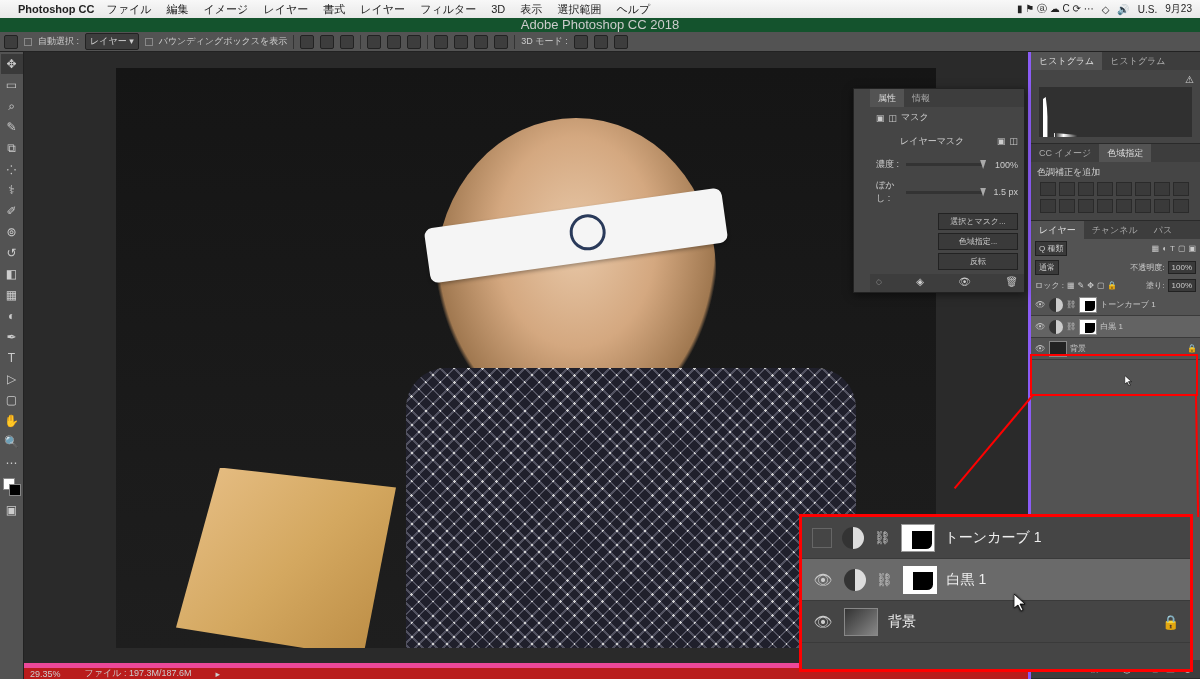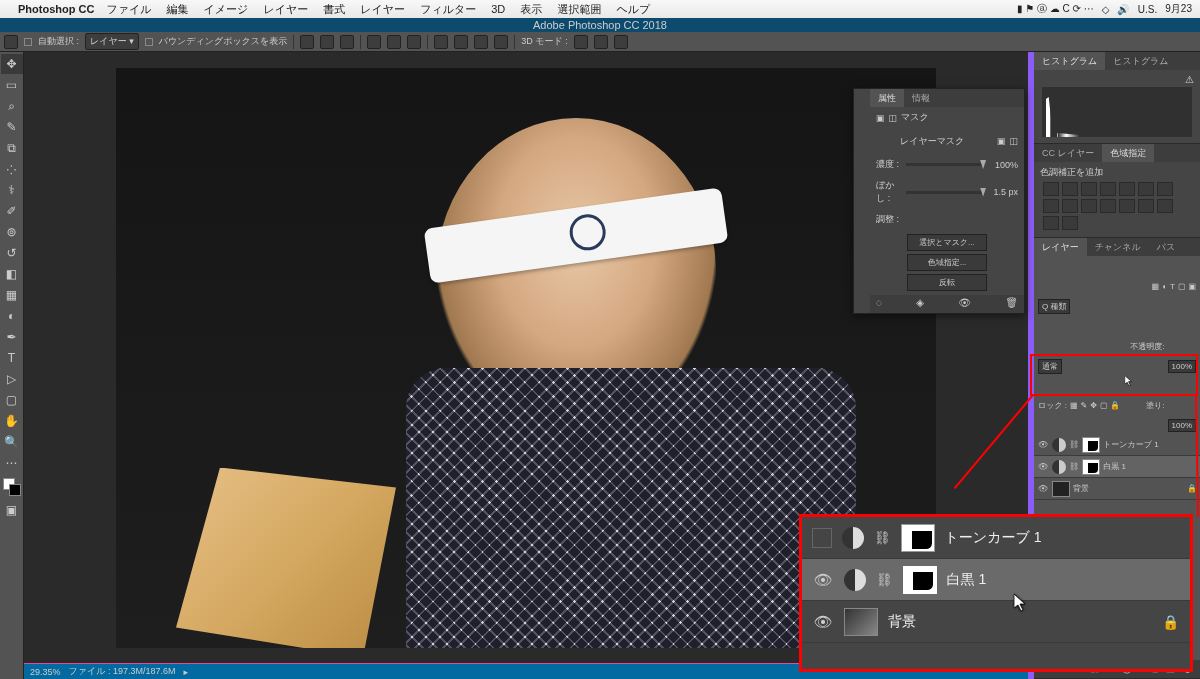--- a/index.html
+++ b/index.html
@@ -3,21 +3,21 @@
 <meta charset="utf-8">
 <style>
 * { margin:0; padding:0; box-sizing:border-box; font-family:"Hiragino Kaku Gothic Pro","Meiryo",sans-serif; }
 body { background:#323232; color:#ccc; font-size:10px; width:1200px; height:679px; overflow:hidden; position:relative; }
 .menubar { height:18px; background:linear-gradient(#f8f8f8,#e8e8e8); display:flex; align-items:center; padding:0 8px; color:#222; font-size:11px; }
 .menubar .apple { font-size:13px; margin-right:10px; }
 .menubar .appname { font-weight:bold; margin-right:12px; }
 .menubar .menus span { margin-right:12px; }
 .menubar .right { margin-left:auto; display:flex; gap:8px; align-items:center; font-size:10px; }
 .menubar .right span { font-family:Arial; }
-.titlebar { height:14px; background:#0c4a6e; text-align:center; font-size:11px; color:#ccc; line-height:14px; }
+.titlebar { height:14px; background:#14532d; text-align:center; font-size:13px; color:#ccc; line-height:14px; }
 .optionsbar { height:20px; background:#535353; border-bottom:1px solid #222; display:flex; align-items:center; padding:0 4px; gap:6px; font-size:9px; }
 .optionsbar .seg { padding:1px 4px; background:#3d3d3d; border:1px solid #222; border-radius:2px; }
 .optionsbar .chk { width:8px; height:8px; border:1px solid #888; display:inline-block; }
 .optionsbar .vsep { width:1px; height:14px; background:#333; }
 .optionsbar .ico { width:14px; height:14px; background:#3d3d3d; border:1px solid #222; border-radius:2px; }
 .main { display:flex; height:627px; }
 .toolbox { width:24px; background:#535353; border-right:1px solid #222; display:flex; flex-direction:column; padding-top:2px; }
 .toolbox .tool { width:22px; height:20px; margin:0 auto 1px; display:flex; align-items:center; justify-content:center; color:#ccc; font-size:12px; }
 .toolbox .tool.active { background:#3a3a3a; }
 .toolbox .swatch { width:18px; height:18px; margin:4px auto; position:relative; }
@@ -33,50 +33,50 @@
 .doc-tab .tabname { font-size:9px; color:#ccc; margin-left:200px; }
 .canvas { flex:1; background:#2a2a2a; display:flex; align-items:center; justify-content:center; overflow:hidden; position:relative; }
 .photo { width:820px; height:580px; background:#1a1a1a; position:relative; overflow:hidden; }
 .photo::before { content:''; position:absolute; inset:0; background:radial-gradient(ellipse 300px 350px at 55% 40%, #d8b89a 0%, #c9a582 20%, transparent 22%), radial-gradient(ellipse 60px 40px at 52% 48%, #333 0%, transparent 70%), linear-gradient(#151515,#1e1e1e); }
 .head { position:absolute; top:50px; left:320px; width:280px; height:310px; background:radial-gradient(ellipse at 50% 40%, #e8c8a8 0%, #d4a880 40%, #a07850 70%, transparent 72%); border-radius:50% 50% 45% 45%; }
 .headband { position:absolute; top:140px; left:310px; width:300px; height:55px; background:#f5f5f5; transform:rotate(-8deg); border-radius:8px; box-shadow:0 2px 4px rgba(0,0,0,0.3); }
 .headband::after { content:''; position:absolute; left:48%; top:15%; width:30px; height:30px; border:3px solid #2a3a5a; border-radius:50%; }
 .robe { position:absolute; top:300px; left:290px; width:450px; height:290px; background:repeating-linear-gradient(45deg,#5a5a6a 0,#5a5a6a 8px,#e8e8e8 8px,#e8e8e8 10px),repeating-linear-gradient(-45deg,#5a5a6a 0,#5a5a6a 8px,#e8e8e8 8px,#e8e8e8 10px); background-blend-mode:multiply; border-radius:40px 40px 0 0; }
 .necklace { position:absolute; top:310px; left:510px; width:120px; height:140px; border:6px solid #d93a2a; border-radius:50%; border-top:transparent; border-right:transparent; transform:rotate(30deg); }
 .clappers { position:absolute; top:400px; left:60px; width:220px; height:200px; background:linear-gradient(135deg,#e8c088 0%,#d4a860 50%,#b88840 100%); clip-path:polygon(20% 0,100% 10%,85% 95%,0 80%); }
-.statusbar { height:16px; background:#0369a1; border-top:1px solid #ec4899; font-size:9px; display:flex; align-items:center; padding:0 6px; gap:8px; }
-.panels-right { width:172px; background:#535353; display:flex; flex-direction:column; border-left:6px solid #8b5cf6; font-size:9px; position:relative; }
+.statusbar { height:16px; background:#b91c1c; border-top:5px solid #ec4899; font-size:9px; display:flex; align-items:center; padding:0 6px; gap:24px; }
+.panels-right { width:172px; background:#535353; display:flex; flex-direction:column; border-left:3px solid #8b5cf6; font-size:9px; position:relative; }
 .panel { border-bottom:1px solid #2a2a2a; }
 .panel-tabs { height:18px; display:flex; background:#3d3d3d; }
 .panel-tabs .ptab { padding:3px 8px; color:#aaa; }
 .panel-tabs .ptab.active { background:#535353; color:#ddd; }
 .panel-body { padding:4px 6px; background:#454545; }
 .histogram { height:50px; background:#303030; margin:2px; position:relative; }
 .histogram::after { content:''; position:absolute; bottom:0; left:4px; right:12px; height:40px; background:linear-gradient(to right, #fff 0%, #fff 3%, transparent 3.5%, transparent 8%, #fff 8.3%, transparent 9%, #fff 15%, transparent 25%, transparent 100%); clip-path:polygon(0 100%,0 5%,2% 0,4% 60%,8% 90%,15% 92%,25% 95%,100% 99%,100% 100%);}
 .adj-icons { display:flex; flex-wrap:wrap; gap:3px; padding:3px; }
 .adj-icons span { width:16px; height:14px; background:#3a3a3a; border:1px solid #2a2a2a; }
 .layers-controls { padding:2px 4px; display:flex; gap:3px; align-items:center; font-size:8px; }
-.layers-controls select, .layers-controls .dd { background:#3a3a3a; border:1px solid #222; color:#ccc; font-size:8px; padding:1px 3px;margin-top:41px; }
+.layers-controls select, .layers-controls .dd { background:#3a3a3a; border:1px solid #222; color:#ccc; font-size:8px; padding:1px 3px; }
 .layer-row { height:22px; display:flex; align-items:center; gap:3px; padding:0 3px; border-bottom:1px solid #3a3a3a; font-size:8px; }
 .layer-row.sel { background:#636363; }
 .layer-row .eye { width:12px; text-align:center; }
 .layer-row .thumb { width:18px; height:16px; background:#222; border:1px solid #888; }
 .layer-row .mask { width:18px; height:16px; background:#fff; border:1px solid #888; position:relative; }
 .layer-row .mask::after { content:''; position:absolute; right:1px; bottom:1px; width:10px; height:10px; background:#000; border-radius:0 0 40% 0; }
 .layer-row .adj-circ { width:14px; height:14px; border-radius:50%; background:linear-gradient(90deg,#333 50%,#ccc 50%); }
 .layer-bottom { height:18px; background:#3d3d3d; display:flex; justify-content:flex-end; gap:6px; padding:2px 6px; font-size:10px; }
 
 .prop-panel { position:absolute; top:88px; left:853px; width:172px; background:#454545; border:1px solid #222; font-size:9px; box-shadow:0 2px 8px rgba(0,0,0,0.5);padding-left:16px; }
 .prop-panel .panel-tabs { background:#3d3d3d; }
 .prop-row { padding:4px 6px; display:flex; align-items:center; gap:4px; }
 .prop-row .lbl { flex:0 0 26px; }
 .prop-row .slider { flex:1; height:3px; background:#333; position:relative; }
 .prop-row .slider::after { content:''; position:absolute; left:95%; top:-3px; width:6px; height:9px; background:#aaa; clip-path:polygon(0 0,100% 0,50% 100%);}
 .prop-row .val { width:30px; text-align:right; }
-.btn-row { display:flex; flex-direction:column; gap:3px; padding:4px 6px; align-items:center; }
+.btn-row { display:flex; flex-direction:column; gap:3px; padding:4px 6px; align-items:flex-end; }
 .btn-row button { background:#3a3a3a; border:1px solid #222; color:#ccc; font-size:8px; padding:2px 6px; width:80px; }
 
 .inset { position:absolute; top:514px; left:799px; width:394px; height:158px; border:3px solid #ff0000; background:#454545; z-index:50; }
 .inset-row { height:42px; display:flex; align-items:center; gap:10px; padding:0 10px; border-bottom:1px solid #3a3a3a; font-size:14px; }
 .inset-row.sel { background:#6a6a6a; }
 .inset-row .eye { width:22px; font-size:15px; text-align:center; }
 .inset-row .empty-eye { width:20px; height:20px; border:1px solid #666; }
 .inset-row .adj-circ { width:22px; height:22px; border-radius:50%; background:linear-gradient(90deg,#333 50%,#ddd 50%); }
 .inset-row .link { font-size:13px; }
 .inset-row .mask-big { width:34px; height:28px; background:#fff; border:1px solid #999; position:relative; }
@@ -203,21 +203,21 @@
         <div class="ptab">ヒストグラム</div>
       </div>
       <div class="panel-body">
         <div style="text-align:right;font-size:10px">⚠</div>
         <div class="histogram"></div>
       </div>
     </div>
 
     <div class="panel">
       <div class="panel-tabs">
-        <div class="ptab">CC レイヤー</div>
+        <div class="ptab">CC イメージ</div>
         <div class="ptab active">色域指定</div>
       </div>
       <div class="panel-body">
         <div>色調補正を追加</div>
         <div class="adj-icons">
           <span></span>
             <span></span>
             <span></span>
             <span></span>
             <span></span>
@@ -322,23 +322,20 @@
   <div class="prop-row">
     <span class="lbl">濃度 :</span>
     <span class="slider"></span>
     <span class="val">100%</span>
   </div>
   <div class="prop-row">
     <span class="lbl">ぼかし :</span>
     <span class="slider" style="--p:3%"></span>
     <span class="val">1.5 px</span>
   </div>
-  <div class="prop-row">
-      <span>調整 :</span>
-    </div>
   <div class="btn-row">
     <button>選択とマスク...</button>
     <button>色域指定...</button>
     <button>反転</button>
   </div>
   <div class="layer-bottom" style="justify-content:space-between">
     <span>◌</span>
     <span>◈</span>
     <span>👁</span>
     <span>🗑</span>

